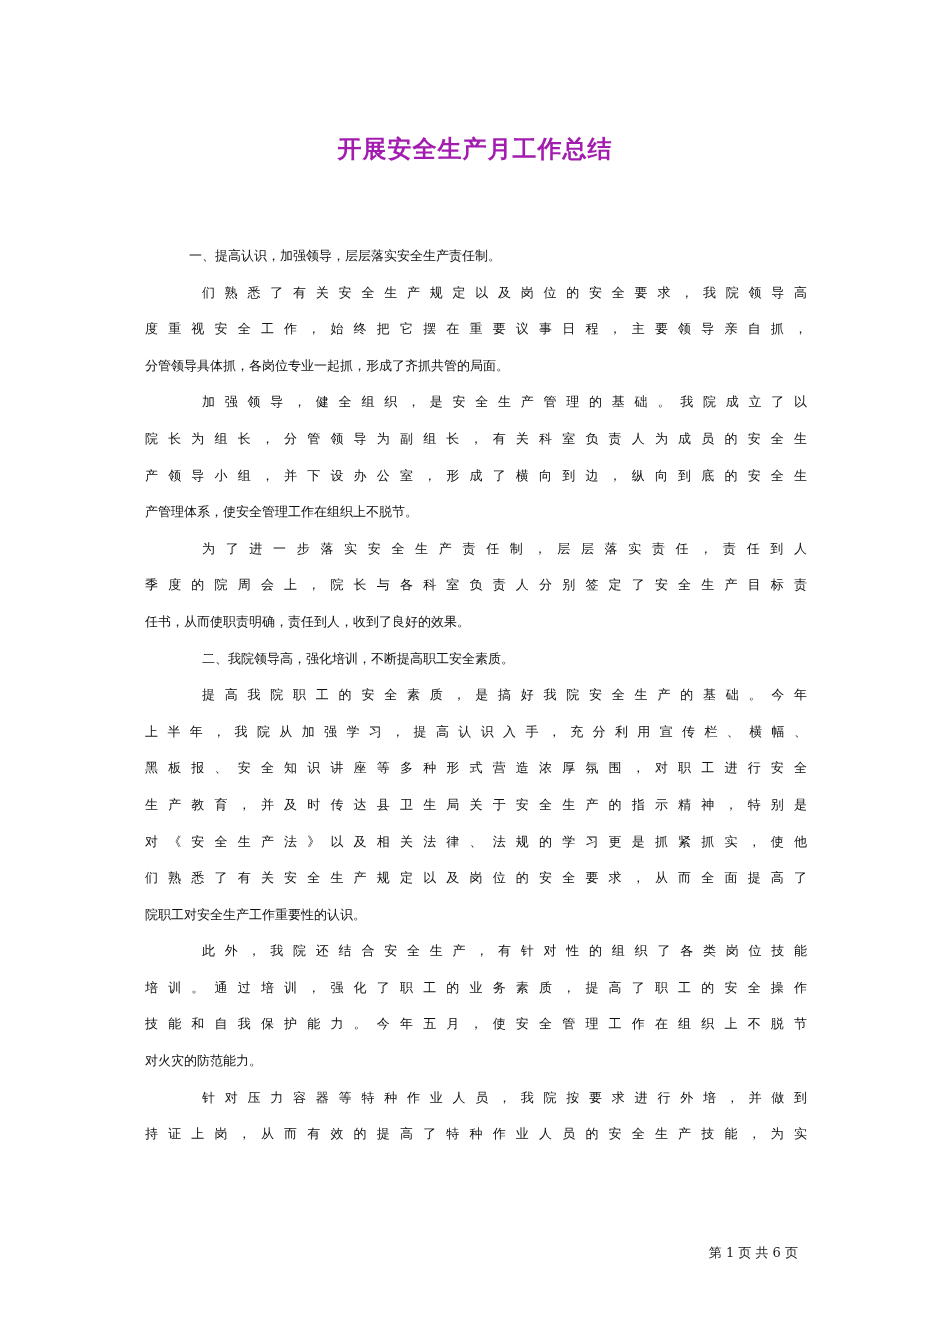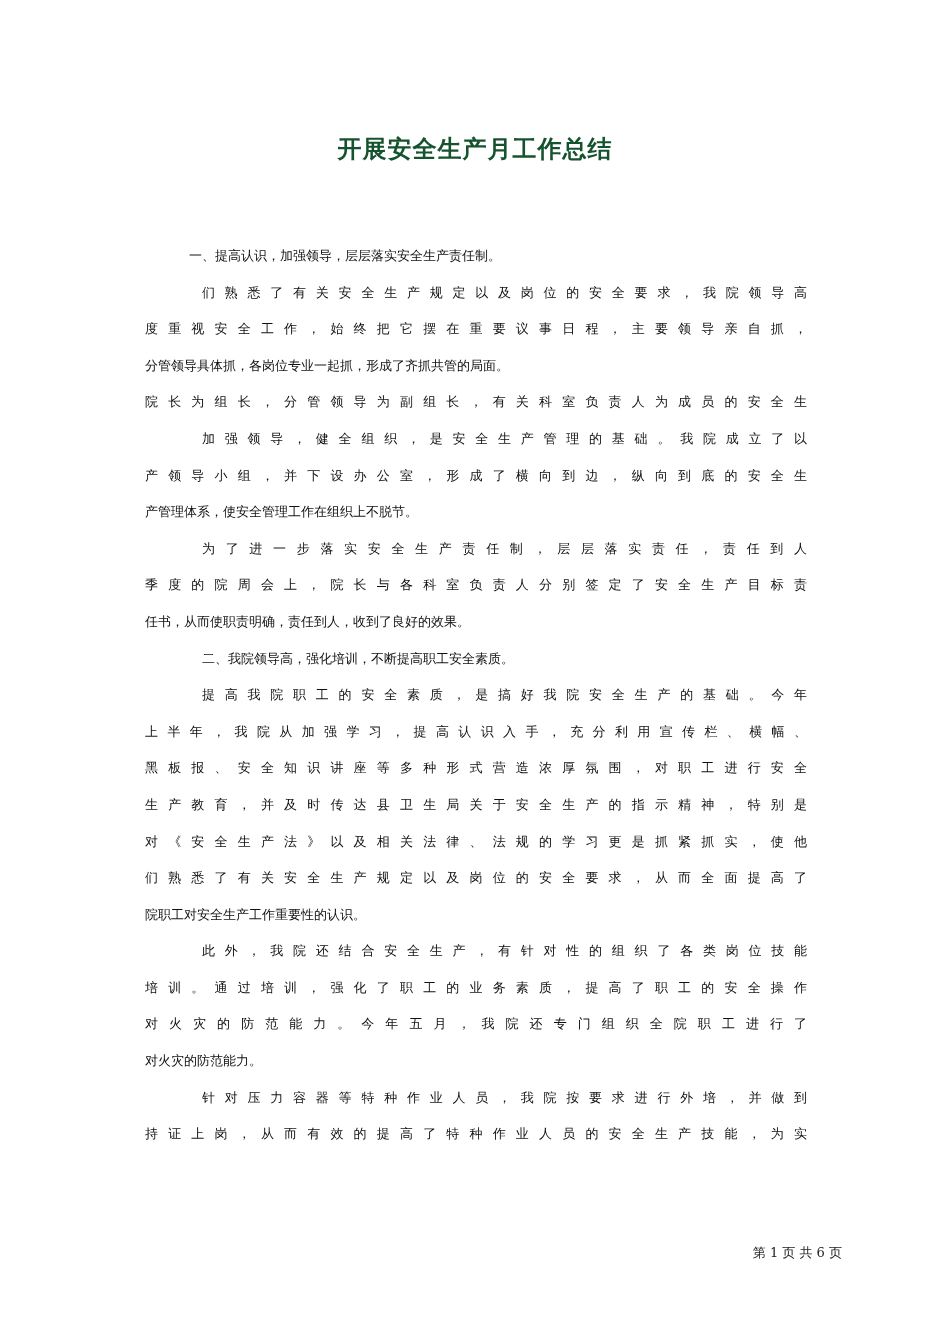--- a/index.html
+++ b/index.html
@@ -1,55 +1,55 @@
 <!DOCTYPE html>
 <html><head>
 <meta charset="utf-8">
 <style>
   html, body { margin: 0; padding: 0; background: #ffffff; }
   body { width: 950px; height: 1344px; position: relative; overflow: hidden;
          font-family: "DejaVu Serif", "Liberation Serif", serif; color: #111; }
   .title { position: absolute; top: 133px; left: 0; width: 950px; text-align: center;
-           color: #14532d; font-size: 24px; font-weight: bold; letter-spacing: 1px;
+           color: #a21caf; font-size: 24px; font-weight: bold; letter-spacing: 1px;
            font-family: "DejaVu Sans", "Liberation Sans", sans-serif; }
   .body { position: absolute; top: 238px; left: 145px; width: 662px; }
   .line { height: 36.6px; line-height: 36.6px; font-size: 13px; white-space: nowrap;
           text-align: justify; text-align-last: justify; }
   .line.last { text-align-last: left; }
   .ind1 { padding-left: 44px; }
   .ind2 { padding-left: 57px; }
-  .footer { position: absolute; top: 1244px; left: 722px; width: 120px; text-align: right;
+  .footer { position: absolute; top: 1244px; left: 678px; width: 120px; text-align: right;
             font-size: 13px; color: #222; }
 </style>
 </head>
 <body>
 
 <div class="title">开展安全生产月工作总结</div>
 
 <div class="body" id="body">
     <div class="line ind1 last">一、提高认识，加强领导，层层落实安全生产责任制。</div>
     <div class="line ind2">们熟悉了有关安全生产规定以及岗位的安全要求，我院领导高</div>
     <div class="line">度重视安全工作，始终把它摆在重要议事日程，主要领导亲自抓，</div>
     <div class="line last">分管领导具体抓，各岗位专业一起抓，形成了齐抓共管的局面。</div>
+    <div class="line ind2">加强领导，健全组织，是安全生产管理的基础。我院成立了以</div>
     <div class="line">院长为组长，分管领导为副组长，有关科室负责人为成员的安全生</div>
-    <div class="line ind2">加强领导，健全组织，是安全生产管理的基础。我院成立了以</div>
     <div class="line">产领导小组，并下设办公室，形成了横向到边，纵向到底的安全生</div>
     <div class="line last">产管理体系，使安全管理工作在组织上不脱节。</div>
     <div class="line ind2">为了进一步落实安全生产责任制，层层落实责任，责任到人</div>
     <div class="line">季度的院周会上，院长与各科室负责人分别签定了安全生产目标责</div>
     <div class="line last">任书，从而使职责明确，责任到人，收到了良好的效果。</div>
     <div class="line ind2 last">二、我院领导高，强化培训，不断提高职工安全素质。</div>
     <div class="line ind2">提高我院职工的安全素质，是搞好我院安全生产的基础。今年</div>
     <div class="line">上半年，我院从加强学习，提高认识入手，充分利用宣传栏、横幅、</div>
     <div class="line">黑板报、安全知识讲座等多种形式营造浓厚氛围，对职工进行安全</div>
     <div class="line">生产教育，并及时传达县卫生局关于安全生产的指示精神，特别是</div>
     <div class="line">对《安全生产法》以及相关法律、法规的学习更是抓紧抓实，使他</div>
     <div class="line">们熟悉了有关安全生产规定以及岗位的安全要求，从而全面提高了</div>
     <div class="line last">院职工对安全生产工作重要性的认识。</div>
     <div class="line ind2">此外，我院还结合安全生产，有针对性的组织了各类岗位技能</div>
     <div class="line">培训。通过培训，强化了职工的业务素质，提高了职工的安全操作</div>
-    <div class="line">对火灾的防范能力。今年五月，我院还专门组织全院职工进行了</div>
+    <div class="line">技能和自我保护能力。今年五月，使安全管理工作在组织上不脱节</div>
     <div class="line last">对火灾的防范能力。</div>
     <div class="line ind2">针对压力容器等特种作业人员，我院按要求进行外培，并做到</div>
     <div class="line">持证上岗，从而有效的提高了特种作业人员的安全生产技能，为实</div>
   </div>
 
 <div class="footer">第 1 页 共 6 页</div>
 
 </body></html>

